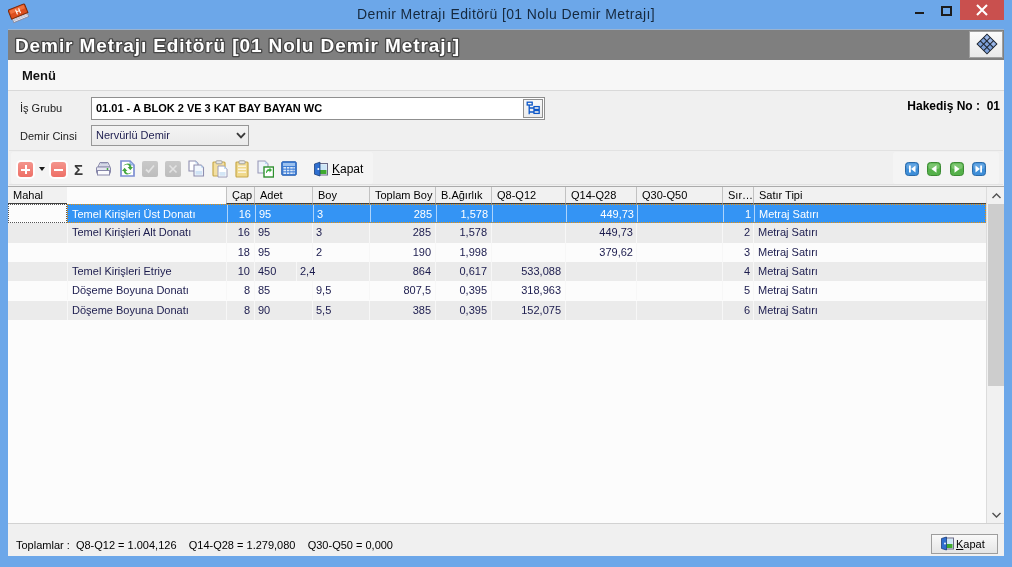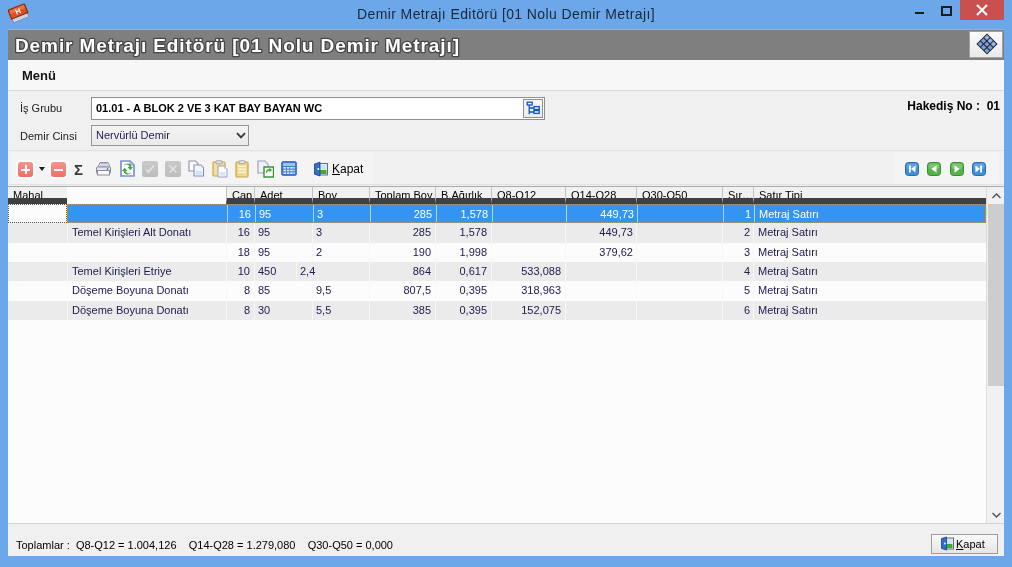--- a/index.html
+++ b/index.html
@@ -193,21 +193,21 @@
 </svg>
 <svg class="abs" style="left:972px;top:162px;" width="14" height="14" viewBox="0 0 14 14">
   <rect x="0.5" y="0.5" width="13" height="13" rx="3" fill="#3e8ed8" stroke="#2b6aa8" stroke-width="1"></rect>
   <rect x="1.5" y="1.5" width="11" height="5.5" rx="2.5" fill="#6caae4" opacity="0.8"></rect>
   <path d="M3.5 3.5 L3.5 10.5 L8 7 Z" fill="#ffffff"></path>
   <rect x="8.2" y="3.5" width="1.8" height="7" fill="#ffffff"></rect>
 </svg>
 
 <style>
   #grid { position:absolute; left:8px; top:186px; width:996px; height:337px; background:#fcfcfc; border-top:1px solid #ababab; font-size:11px; }
-  .gh { position:absolute; top:0; height:17px; line-height:17px; background:#f1f1f1; color:#000; padding-left:5px; border-bottom:6px solid #404040; white-space:nowrap; overflow:hidden; }
+  .gh { position:absolute; top:0; height:17px; line-height:17px; background:#f1f1f1; color:#000; padding-left:5px; border-bottom:1px solid #404040; white-space:nowrap; overflow:hidden; }
   .ghs { border-left:1px solid #c2c2c2; }
   .row { position:absolute; left:0; width:978px; height:19.3px; }
   .cell { position:absolute; top:0; height:100%; line-height:19.3px; color:#1b1b4d; white-space:nowrap; overflow:hidden; }
   .cs { border-left:1px solid #f7f7f7; }
   .num { text-align:right; }
 </style>
 <div id="grid">
 
   <div class="gh" style="left:0;width:59px;">Mahal</div>
   <div class="gh ghs" style="left:218px;width:28px;">Çap</div>
@@ -217,20 +217,21 @@
   <div class="gh ghs" style="left:427px;width:56px;">B.Ağırlık</div>
   <div class="gh ghs" style="left:483px;width:74px;">Q8-Q12</div>
   <div class="gh ghs" style="left:557px;width:71px;">Q14-Q28</div>
   <div class="gh ghs" style="left:628px;width:86px;">Q30-Q50</div>
   <div class="gh ghs" style="left:714px;width:31px;">Sır…</div>
   <div class="gh ghs" style="left:745px;width:233px;">Satır Tipi</div>
 
   <div class="row" style="top:17px;">
     <div style="position:absolute;left:0;top:0;width:59px;height:19.3px;background:#fcfcfc;border:1px dotted #555555;"></div>
     <div style="position:absolute;left:59px;top:0;width:919px;height:19.3px;background:#3494F4;border:1px dotted #f29100;">
+      <div class="cell" style="left:0;width:159px;padding-left:4px;color:#fff;">Temel Kirişleri Üst Donatı</div>
       <div class="cell num" style="left:159px;width:28px;padding-right:4px;color:#fff;border-left:1px solid rgba(255,255,255,0.6);">16</div>
       <div class="cell" style="left:187px;width:58px;padding-left:3px;color:#fff;border-left:1px solid rgba(255,255,255,0.6);">95</div>
       <div class="cell" style="left:245px;width:57px;padding-left:3px;color:#fff;border-left:1px solid rgba(255,255,255,0.6);">3</div>
       <div class="cell num" style="left:302px;width:66px;padding-right:4px;color:#fff;border-left:1px solid rgba(255,255,255,0.6);">285</div>
       <div class="cell num" style="left:368px;width:56px;padding-right:4px;color:#fff;border-left:1px solid rgba(255,255,255,0.6);">1,578</div>
       <div class="cell num" style="left:424px;width:74px;padding-right:4px;color:#fff;border-left:1px solid rgba(255,255,255,0.6);"></div>
       <div class="cell num" style="left:498px;width:71px;padding-right:3px;color:#fff;border-left:1px solid rgba(255,255,255,0.6);">449,73</div>
       <div class="cell num" style="left:569px;width:86px;padding-right:4px;color:#fff;border-left:1px solid rgba(255,255,255,0.6);"></div>
       <div class="cell num" style="left:655px;width:31px;padding-right:3px;color:#fff;border-left:1px solid rgba(255,255,255,0.6);">1</div>
       <div class="cell" style="left:686px;width:231px;padding-left:4px;color:#fff;border-left:1px solid rgba(255,255,255,0.6);">Metraj Satırı</div>
@@ -284,21 +285,21 @@
     <div class="cell cs num" style="left:427px;width:56px;padding-right:4px;">0,395</div>
     <div class="cell cs num" style="left:483px;width:74px;padding-right:4px;">318,963</div>
     <div class="cell cs num" style="left:557px;width:71px;padding-right:3px;"></div>
     <div class="cell cs num" style="left:628px;width:86px;padding-right:4px;"></div>
     <div class="cell cs num" style="left:714px;width:31px;padding-right:3px;">5</div>
     <div class="cell cs" style="left:745px;width:233px;padding-left:4px;">Metraj Satırı</div>
   </div>
   <div class="row" style="top:113.5px;background:#ebebeb;">
     <div class="cell cs" style="left:59px;width:159px;padding-left:4px;">Döşeme Boyuna Donatı</div>
     <div class="cell cs num" style="left:218px;width:28px;padding-right:4px;">8</div>
-    <div class="cell cs" style="left:246px;width:58px;padding-left:3px;">30</div>
+    <div class="cell cs" style="left:246px;width:58px;padding-left:3px;">90</div>
     <div class="cell cs" style="left:304px;width:57px;padding-left:3px;">5,5</div>
     <div class="cell cs num" style="left:361px;width:66px;padding-right:4px;">385</div>
     <div class="cell cs num" style="left:427px;width:56px;padding-right:4px;">0,395</div>
     <div class="cell cs num" style="left:483px;width:74px;padding-right:4px;">152,075</div>
     <div class="cell cs num" style="left:557px;width:71px;padding-right:3px;"></div>
     <div class="cell cs num" style="left:628px;width:86px;padding-right:4px;"></div>
     <div class="cell cs num" style="left:714px;width:31px;padding-right:3px;">6</div>
     <div class="cell cs" style="left:745px;width:233px;padding-left:4px;">Metraj Satırı</div>
   </div>
 

